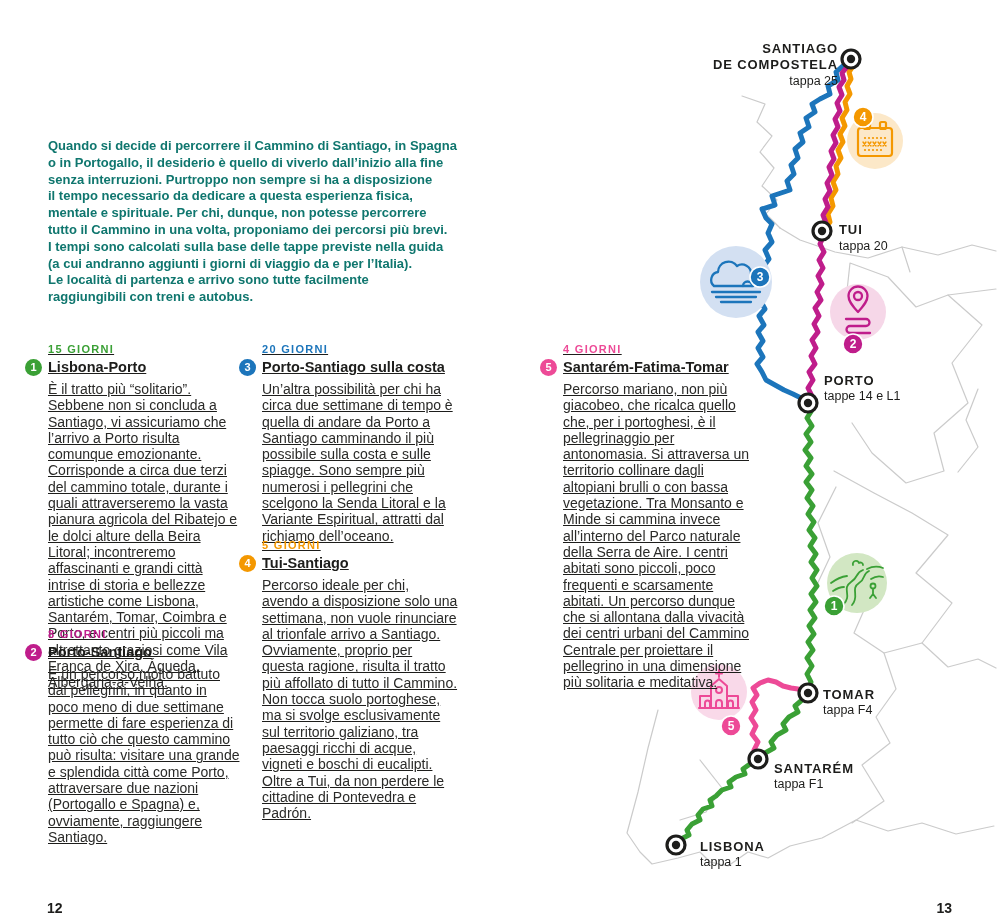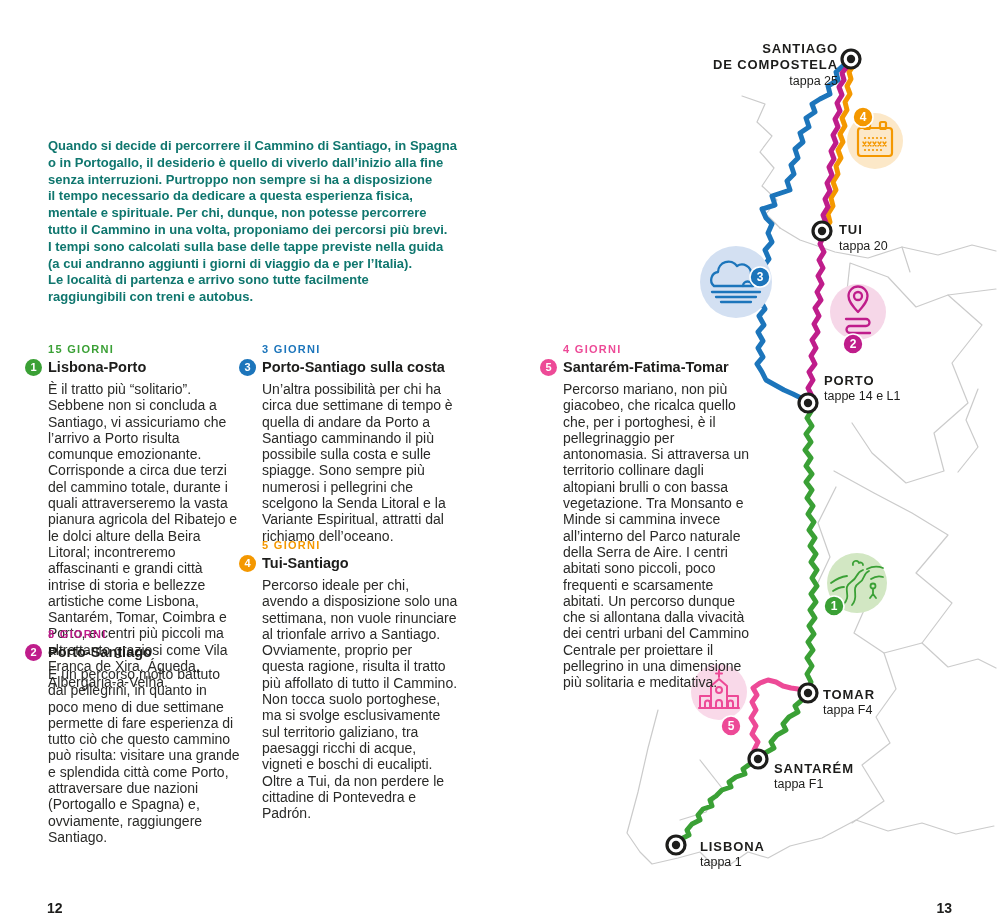--- a/index.html
+++ b/index.html
@@ -10,21 +10,21 @@
   .map-svg{position:absolute;left:0;top:0;width:1000px;height:913px;}
   .page-title{
     position:absolute;left:48px;top:30px;margin:0;
     font-size:29px;font-weight:bold;color:#3aa035;letter-spacing:0;
   }
   .intro{
     position:absolute;left:48px;top:138px;width:470px;margin:0;
     font-size:13px;font-weight:bold;line-height:16.8px;color:#0f766e;
     white-space:pre-line;
   }
-  .section{position:absolute;}
+  .section{position:absolute;text-decoration:underline;}
   .sec-days{font-size:11px;font-weight:bold;letter-spacing:1.3px;line-height:13px;margin-bottom:3px;}
   .sec-title{position:relative;margin:0 0 6px 0;font-size:14.5px;font-weight:bold;color:#1d1d1b;white-space:nowrap;}
   .num-circ{
     position:absolute;left:-23px;top:0;width:17px;height:17px;border-radius:50%;
     color:#fff;font-size:11px;font-weight:bold;text-align:center;line-height:17px;
   }
   .sec-body{font-size:14px;line-height:16.3px;color:#2a2a28;}
   .c-green{color:#3aa035;}   .bg-green{background:#3aa035;}
   .c-magenta{color:#bf1d8b;} .bg-magenta{background:#bf1d8b;}
   .c-blue{color:#1c75bb;}    .bg-blue{background:#1c75bb;}
@@ -240,21 +240,21 @@
   <div class="section" style="left:48px;top:628px;width:192px;">
     <div class="sec-days c-magenta">8 GIORNI</div>
     <h3 class="sec-title">
       <span class="num-circ bg-magenta">2</span>
       <span>Porto-Santiago</span>
     </h3>
     <div class="sec-body">È un percorso molto battuto dai pellegrini, in quanto in poco meno di due settimane permette di fare esperienza di tutto ciò che questo cammino può risulta: visitare una grande e splendida città come Porto, attraversare due nazioni (Portogallo e Spagna) e, ovviamente, raggiungere Santiago.</div>
   </div>
 
   <div class="section" style="left:262px;top:343px;width:196px;">
-    <div class="sec-days c-blue">3 GIORNI</div>
+    <div class="sec-days c-blue">20 GIORNI</div>
     <h3 class="sec-title">
       <span class="num-circ bg-blue">3</span>
       <span>Porto-Santiago sulla costa</span>
     </h3>
     <div class="sec-body">Un’altra possibilità per chi ha circa due settimane di tempo è quella di andare da Porto a Santiago camminando il più possibile sulla costa e sulle spiagge. Sono sempre più numerosi i pellegrini che scelgono la Senda Litoral e la Variante Espiritual, attratti dal richiamo dell’oceano.</div>
   </div>
 
   <div class="section" style="left:262px;top:539px;width:196px;">
     <div class="sec-days c-orange">5 GIORNI</div>
     <h3 class="sec-title">

